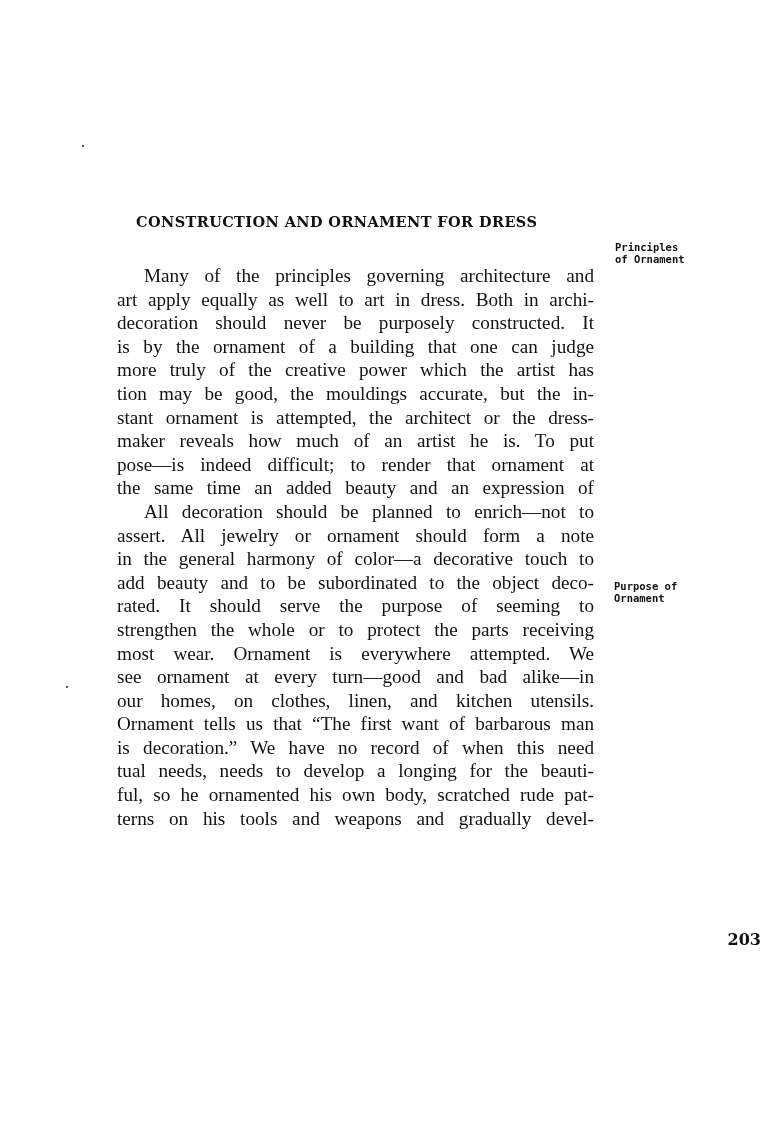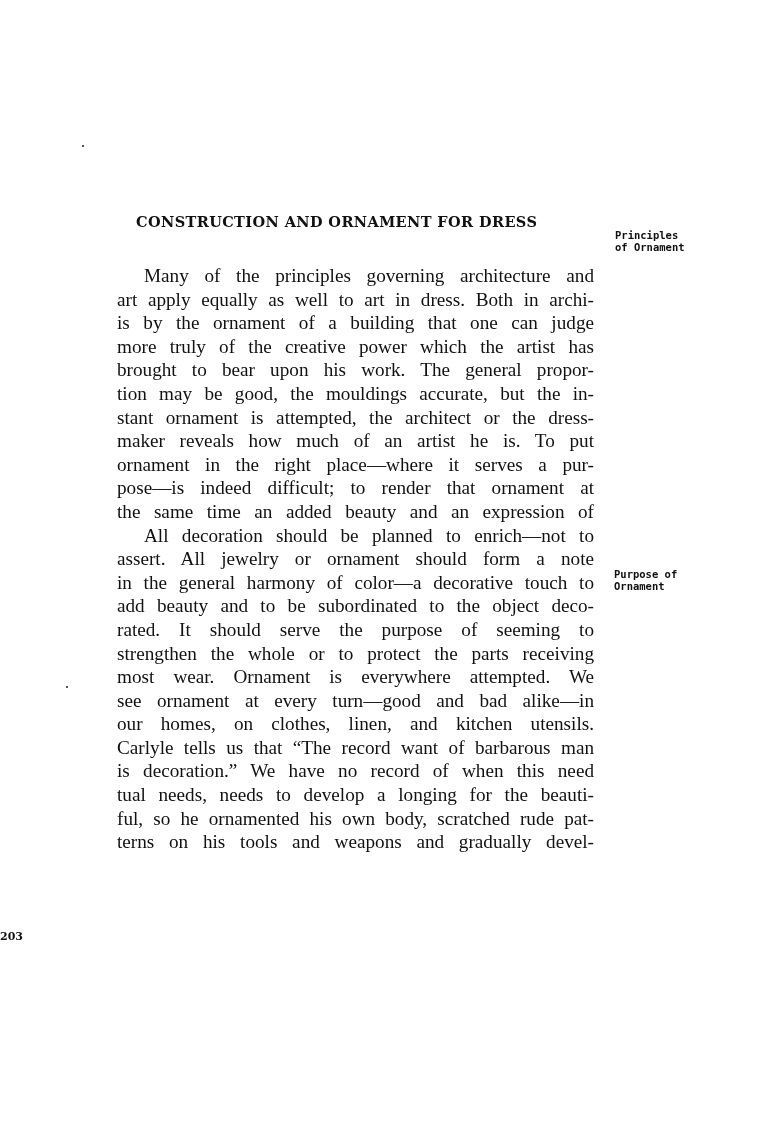--- a/index.html
+++ b/index.html
@@ -12,64 +12,63 @@
   }
   .body-text {
     position: absolute; left: 117px; top: 228px; width: 477px;
     font-family: "Liberation Serif", serif; font-size: 19.2px; line-height: 23.6px; margin-top: 36px;
   }
   .line { display: block; white-space: nowrap; text-align: justify; text-align-last: justify; height: 23.6px; }
   .line.last { text-align-last: left; }
   .line.indent { padding-left: 27px; }
   .margin-note {
     position: absolute; left: 615px; width: 120px;
-    font-family: "DejaVu Sans Mono", monospace; font-weight: bold; font-size: 10.5px; line-height: 12px;
+    font-family: "DejaVu Sans Mono", monospace; font-weight: bold; font-size: 10.5px; line-height: 12px; margin-top: 12px;
   }
   .mn1 { top: 229px; }
   .mn2 { top: 568px; left: 614px; }
   .folio {
-    position: absolute; left: 0; width: 761px; top: 930px; text-align: left;
-    font-family: "DejaVu Serif", serif; font-weight: bold; font-size: 11px;
+    position: absolute; left: 0; width: 761px; top: 930px; text-align: right;
+    font-family: "DejaVu Serif", serif; font-weight: bold; font-size: 16px;
   }
   .speck { position: absolute; width: 2px; height: 2px; background: #555; }
 </style>
 </head>
 <body>
 
 <div class="page">
   <div class="speck" style="left:82px;top:145px;"></div>
   <div class="speck" style="left:66px;top:686px;"></div>
 
   <div class="heading">CONSTRUCTION AND ORNAMENT FOR DRESS</div>
 
   <div class="body-text">
     <div>
       <span class="line indent">Many of the principles governing architecture and</span>
       <span class="line">art apply equally as well to art in dress. Both in archi-</span>
+      <span class="line">decoration should never be purposely constructed. It</span>
       <span class="line">is by the ornament of a building that one can judge</span>
       <span class="line">more truly of the creative power which the artist has</span>
-      <span class="line">brought to bear upon his work. The general propor-</span>
       <span class="line">tion may be good, the mouldings accurate, but the in-</span>
       <span class="line">stant ornament is attempted, the architect or the dress-</span>
       <span class="line">maker reveals how much of an artist he is. To put</span>
-      <span class="line">ornament in the right place—where it serves a pur-</span>
       <span class="line">pose—is indeed difficult; to render that ornament at</span>
       <span class="line">the same time an added beauty and an expression of</span>
     </div>
     <div>
       <span class="line indent">All decoration should be planned to enrich—not to</span>
       <span class="line">assert. All jewelry or ornament should form a note</span>
       <span class="line">in the general harmony of color—a decorative touch to</span>
       <span class="line">add beauty and to be subordinated to the object deco-</span>
       <span class="line">rated. It should serve the purpose of seeming to</span>
       <span class="line">strengthen the whole or to protect the parts receiving</span>
       <span class="line">most wear. Ornament is everywhere attempted. We</span>
       <span class="line">see ornament at every turn—good and bad alike—in</span>
       <span class="line">our homes, on clothes, linen, and kitchen utensils.</span>
-      <span class="line">Carlyle tells us that “The record want of barbarous man</span>
+      <span class="line">Ornament tells us that “The first want of barbarous man</span>
       <span class="line">is decoration.” We have no record of when this need</span>
       <span class="line">tual needs, needs to develop a longing for the beauti-</span>
       <span class="line">ful, so he ornamented his own body, scratched rude pat-</span>
       <span class="line">terns on his tools and weapons and gradually devel-</span>
     </div>
   </div>
 
   <div class="margin-note mn1">
     <div>Principles</div>
     <div>of Ornament</div>

